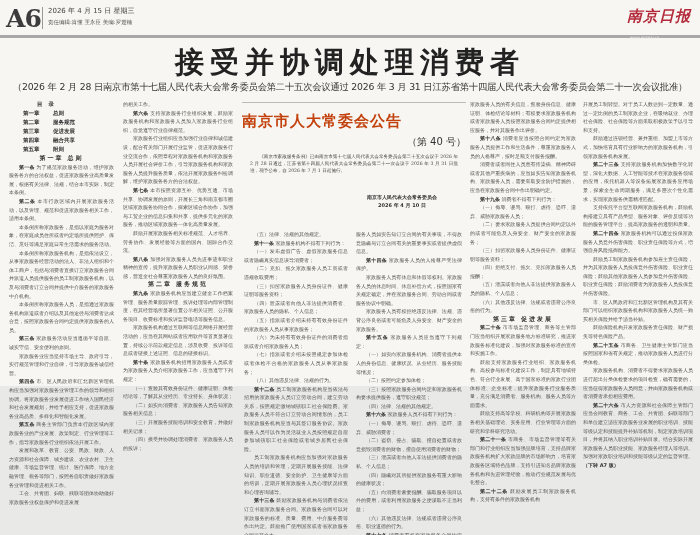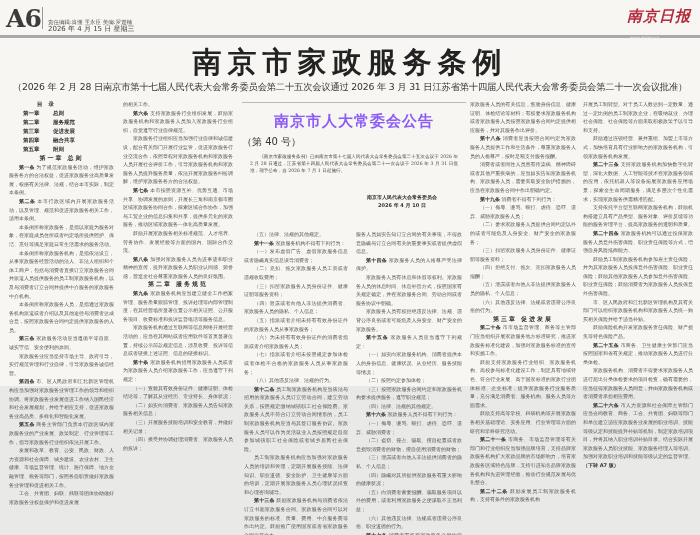--- a/index.html
+++ b/index.html
@@ -1,21 +1,21 @@
 <!DOCTYPE html>
 <html><head>
 <meta charset="utf-8">
 <style>
   html, body { margin:0; padding:0; }
   body { width:700px; height:535px; overflow:hidden; background:#e9e9e7; font-family:"DejaVu Sans", sans-serif; position:relative; }
   .page { position:absolute; left:0; top:0; width:700px; height:386px; background:#f7f6f2; }
   .masthead { position:absolute; left:0; top:0; width:700px; height:35px; }
   .page-no { position:absolute; left:6px; top:4px; font-family:"DejaVu Serif", serif; font-size:25px; color:#3c3c3c; font-weight:bold; letter-spacing:-1px; }
   .mh-divider { position:absolute; left:42px; top:7px; width:1px; height:22px; background:#999; }
-  .mh-date { position:absolute; left:48px; top:24px; font-size:7px; color:#444; }
+  .mh-date { position:absolute; left:48px; top:6px; font-size:7px; color:#444; }
   .mh-editors { position:absolute; left:48px; top:19px; font-size:5.5px; color:#555; }
   .section-name { position:absolute; left:318px; top:4px; font-family:"DejaVu Serif", serif; font-size:23px; color:#666; letter-spacing:14px; }
   .logo { position:absolute; left:627px; top:7px; font-family:"DejaVu Serif", serif; font-size:15px; color:#b32a3b; font-weight:bold; font-style:italic; letter-spacing:1px;text-align:right; }
   .rule { position:absolute; left:0; top:35px; width:700px; height:3px; background:#a8a8a8; }
   .logo-url { position:absolute; left:630px; top:35px; font-size:4px; color:#eee; }
   .headline { position:absolute; left:0; top:43px; width:700px; text-align:center; font-size:29px; font-weight:bold; color:#222; letter-spacing:6px; }
   .subhead { position:absolute; left:0; top:81px; width:700px; text-align:center; font-size:9.3px; color:#333; letter-spacing:-0.2px; white-space:nowrap; }
   .col { position:absolute; top:100px; font-size:5px; line-height:8.6px; color:#555; text-align:justify; overflow:hidden; }
   .col p { margin:0; text-indent:2em; }
   .col p.noindent { text-indent:0; }
@@ -24,42 +24,42 @@
   .toc { font-size:5.5px; line-height:9px; color:#333; font-weight:bold; padding-left:14px; }
   .toc .toc-title { padding-left:14px; letter-spacing:6px; }
   .toc-row span:first-child { display:inline-block; width:30px; }
   .c1 { left:9px; width:105px; height:420px; }
   .c2 { left:123px; width:110px; height:420px; }
   .c3 { left:244px; width:104px; height:305px; top:230px; }
   .c4 { left:356px; width:106px; height:305px; top:230px; }
   .c5 { left:470px; width:106px; height:420px; }
   .c6 { left:583px; width:110px; height:420px; }
   .notice { position:absolute; left:242px; top:102px; width:224px; height:122px; border-top:1px solid #bbb; }
-  .notice-title { position:absolute; left:0; top:9px; width:224px; text-align:center; font-size:15px; font-weight:bold; color:#8b5cf6; letter-spacing:1px; }
-  .notice-no { position:absolute; left:0; top:32px; width:224px; text-align:left; font-size:10px; color:#333; }
+  .notice-title { position:absolute; left:0; top:9px; width:224px; font-size:15px; font-weight:bold; color:#c2410c; letter-spacing:1px; }
+  .notice-no { position:absolute; left:0; top:32px; width:224px; text-align:right; font-size:10px; color:#333; }
   .notice-body { position:absolute; left:8px; top:50px; width:208px; font-size:4.6px; line-height:7px; color:#444; text-indent:2em; text-align:justify; font-family:"DejaVu Serif", serif; }
   .notice-sign { position:absolute; left:100px; top:90px; width:120px; text-align:center; font-size:5px; line-height:8px; color:#333; font-weight:bold; }
   .continued { color:#333; font-weight:bold; }
 </style>
 </head>
 <body>
 
 <div class="page">
 
   <div class="masthead">
     <div class="page-no">A6</div>
     <div class="mh-divider"></div>
     <div class="mh-date">2026 年 4 月 15 日  星期三</div>
     <div class="mh-editors">责任编辑:肖懂  王永臣     美编:罗楚楠</div>
     <div class="logo">南京日报</div>
   </div>
   <div class="rule"></div>
   <div class="logo-url">www.njdaily.cn</div>
 
-  <div class="headline">南京市家政服务条例</div>
+  <div class="headline">接受并协调处理消费者</div>
   <div class="subhead">（2026 年 2 月 28 日南京市第十七届人民代表大会常务委员会第二十五次会议通过   2026 年 3 月 31 日江苏省第十四届人民代表大会常务委员会第二十一次会议批准）</div>
 
   <div class="col c1">
     <div class="toc">
       <div class="toc-title">目录</div>
       <div class="toc-row"><span>第一章</span><span>总则</span></div>
       <div class="toc-row"><span>第二章</span><span>服务规范</span></div>
       <div class="toc-row"><span>第三章</span><span>促进发展</span></div>
       <div class="toc-row"><span>第四章</span><span>融合共享</span></div>
       <div class="toc-row"><span>第五章</span><span>附则</span></div>

